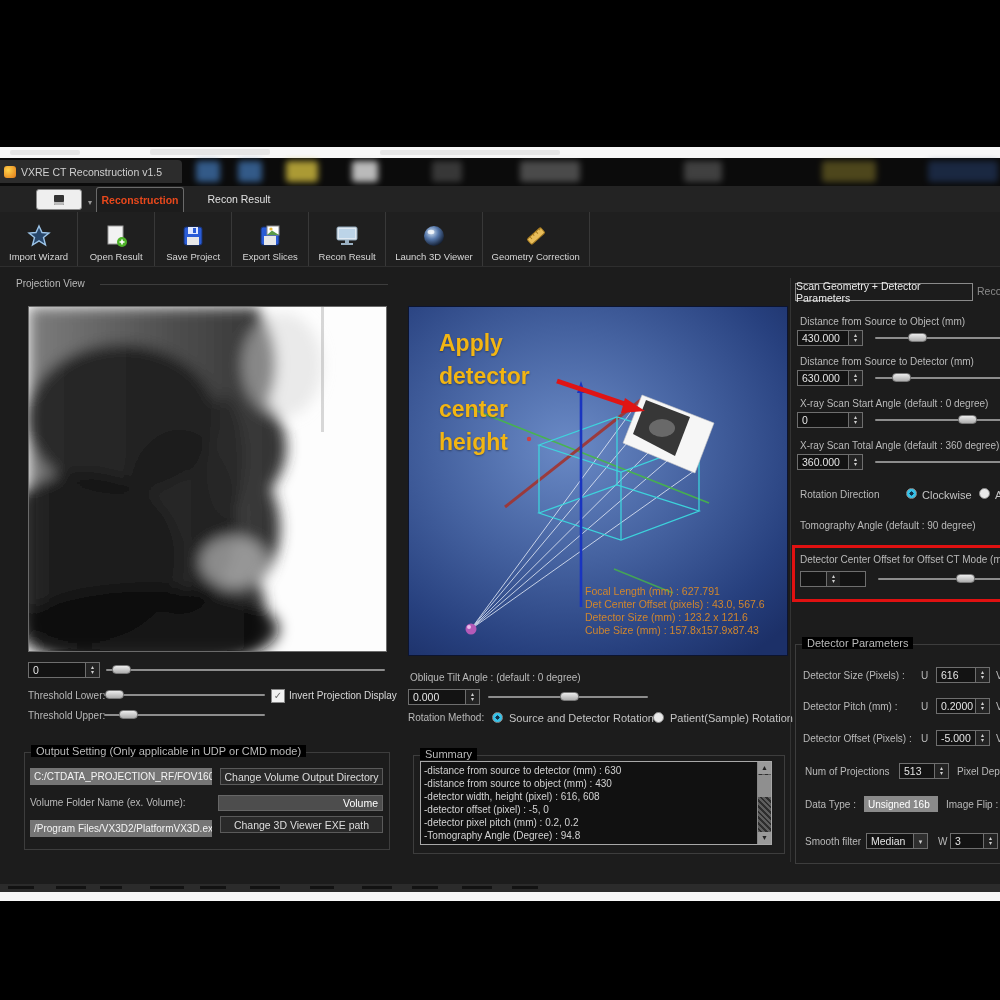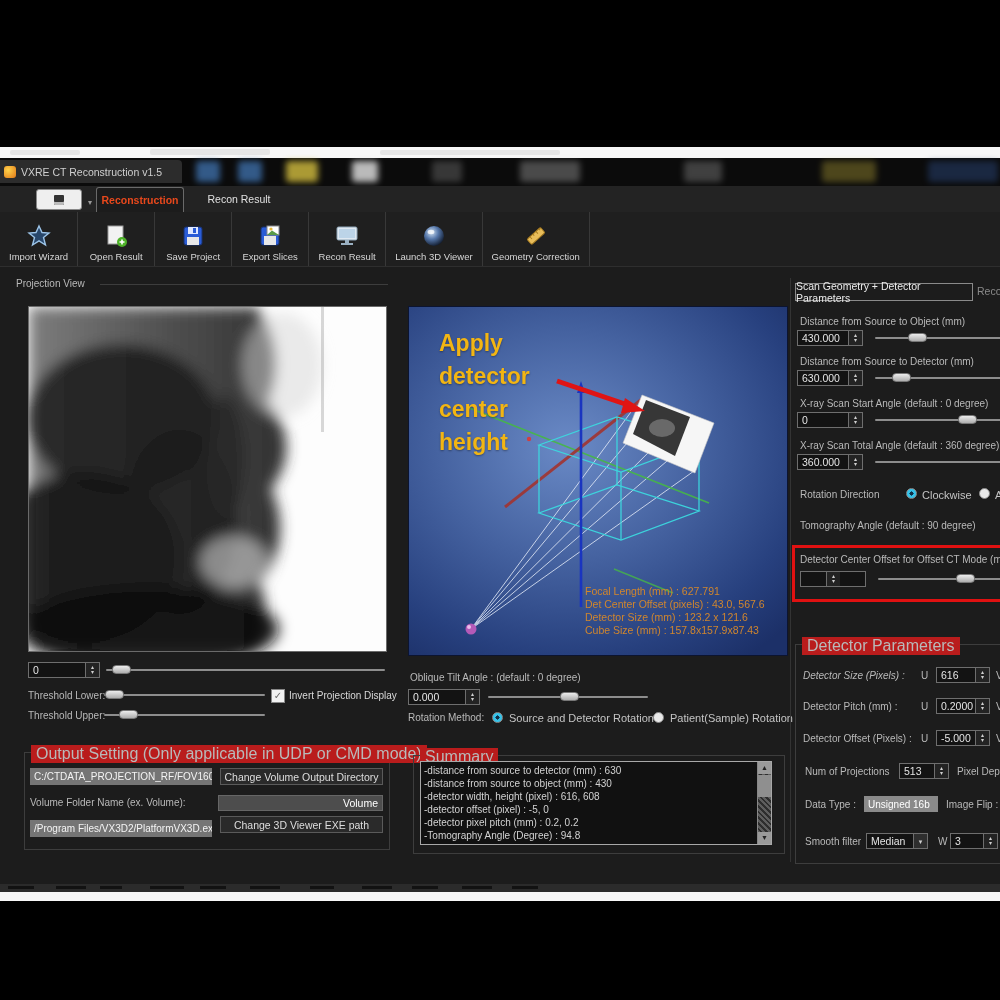--- a/index.html
+++ b/index.html
@@ -33,21 +33,21 @@
   
   .lbl{position:absolute;color:#b9b9b9;font-size:10px;white-space:nowrap;}
   .field{position:absolute;height:16px;background:#131313;border:1px solid #6e6e6e;color:#e4e4e4;font-size:10.5px;display:flex;align-items:center;box-sizing:border-box;}
   .field .val{flex:1;padding:0 4px;white-space:nowrap;overflow:hidden;}
   .spin{width:13px;height:100%;border-left:1px solid #6e6e6e;background:#232323;display:flex;flex-direction:column;align-items:center;justify-content:center;color:#cfcfcf;}
   .spin i{font-style:normal;font-size:6px;line-height:5px;}
   .slider{position:absolute;height:12px;}
   .track{position:absolute;left:0;right:0;top:5px;height:2px;background:#8d8d8d;border-radius:1px;}
   .thumb{position:absolute;top:1px;width:19px;height:9px;background:linear-gradient(#ececec,#aeaeae);border:1px solid #777;border-radius:4px;box-sizing:border-box;}
   .groupbox{position:absolute;border:1px solid #3d3d3d;}
-  .grouplabel{position:absolute;top:-8px;left:6px;background:#b91c1c;padding:0 5px;color:#b9b9b9;font-size:16px;white-space:nowrap;}
+  .grouplabel{position:absolute;top:-8px;left:6px;background:#000000;padding:0 5px;color:#b9b9b9;font-size:11px;white-space:nowrap;}
   .hairline{position:absolute;height:1px;background:#3d3d3d;}
   .btn{position:absolute;background:#2a2a2a;border:1px solid #5a5a5a;color:#dedede;font-size:10.5px;text-align:center;display:flex;align-items:center;justify-content:center;box-sizing:border-box;}
   .pathchip{position:absolute;background:#757575;color:#f4f4f4;font-size:10px;display:flex;align-items:center;padding:0 4px;box-sizing:border-box;white-space:nowrap;overflow:hidden;}
   .checkbox{position:absolute;width:12px;height:12px;background:#f2f2f2;border:1px solid #888;display:flex;align-items:center;justify-content:center;color:#6a6a6a;font-size:10px;line-height:10px;}
   .radio{position:absolute;width:11px;height:11px;border-radius:50%;background:#e9e9e9;border:1px solid #888;box-sizing:border-box;}
   .radio.sel{background:radial-gradient(circle at 50% 50%,#103048 0 30%,#35c3ea 35% 75%,#e9e9e9 80%);}
   .radiolabel{position:absolute;color:#c4c4c4;font-size:11px;white-space:nowrap;}
   
   #xray{position:absolute;left:28px;top:148px;width:357px;height:344px;border:1px solid #6a6a6a;background:#fff;}
   
@@ -418,21 +418,21 @@
   </div>
   <div class="slider" style="left:878px;top:415px;width:130px;">
     <div class="track"></div>
       <div class="thumb" style="left:78px;"></div>
   </div>
 
   <div class="groupbox" style="left:795px;top:486px;width:213px;height:218px;border-right:none;">
     <div class="grouplabel">Detector Parameters</div>
   </div>
 
-  <div class="lbl" style="left:803px;top:512px;font-style:italic;">Detector Size (Pixels) :</div>
+  <div class="lbl" style="left:803px;top:512px;">Detector Size (Pixels) :</div>
   <div class="lbl" style="left:921px;top:512px;">U</div>
   <div class="field" style="left:936px;top:509px;width:54px;">
     <span class="val">616</span>
     <div class="spin">
         <i>▴</i>
         <i>▾</i>
       </div>
   </div>
   <div class="lbl" style="left:996px;top:512px;">V</div>
 

